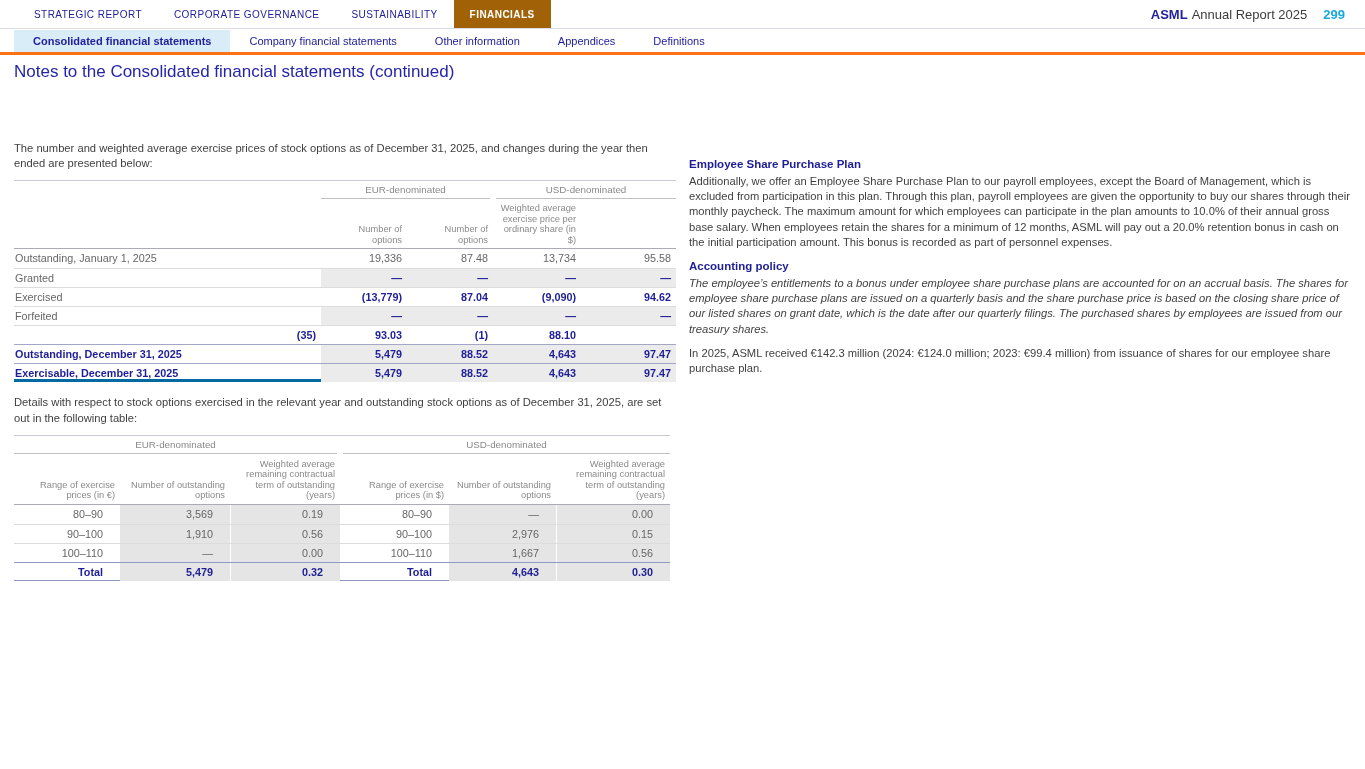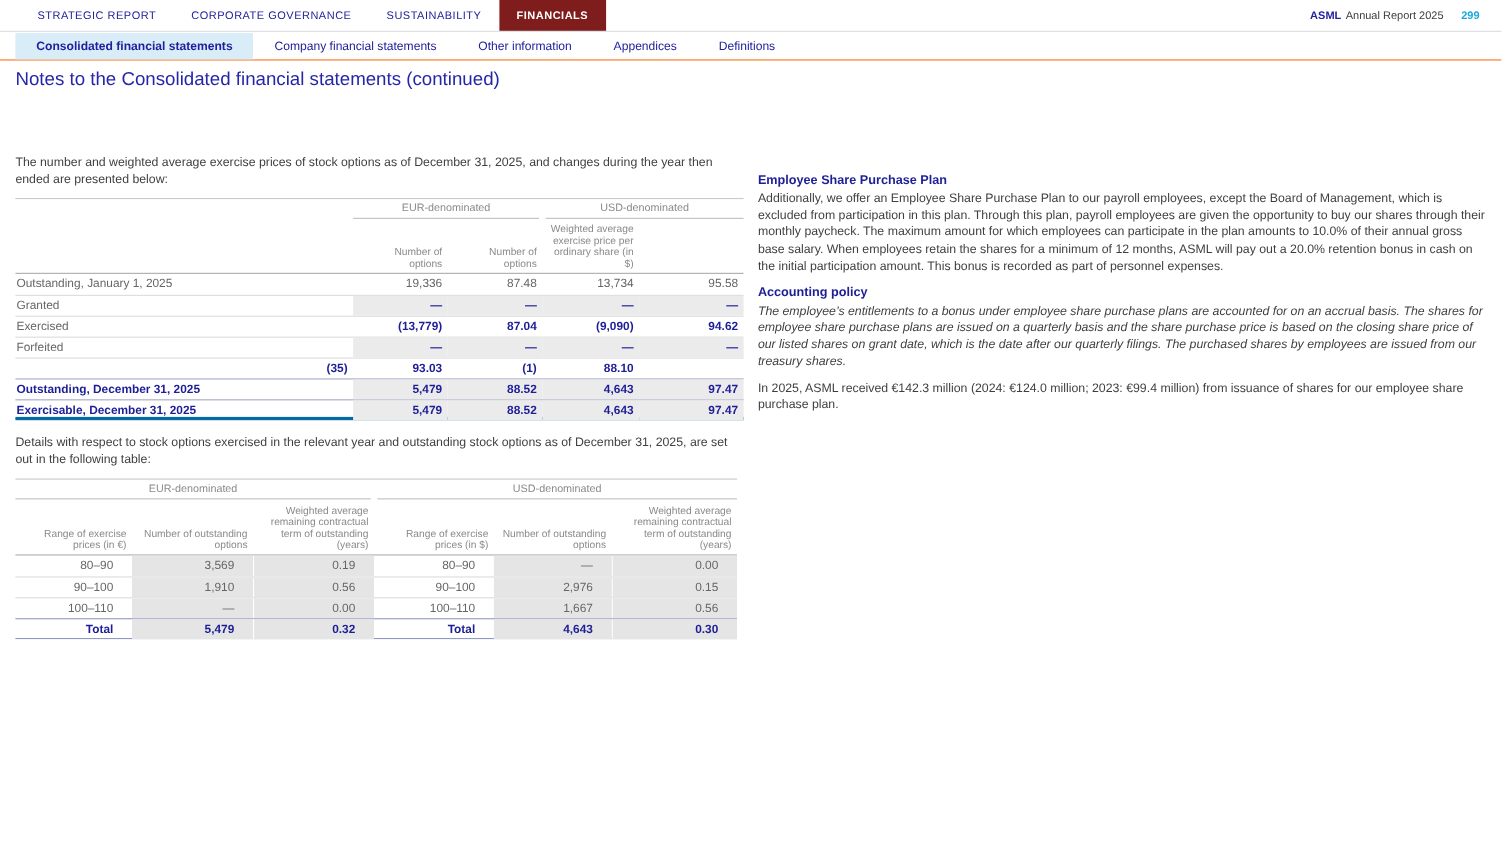--- a/index.html
+++ b/index.html
@@ -3,28 +3,28 @@
 <meta charset="utf-8">
 <style>
   * { margin:0; padding:0; box-sizing:border-box; }
   html,body { width:1365px; height:769px; background:#fff; font-family:"Liberation Sans", sans-serif; }
   body { position:relative; overflow:hidden; color:#3f3f3f; }
 
   
   .topnav { position:absolute; top:0; left:0; right:0; height:29px; display:flex; align-items:stretch; border-bottom:1px solid #dcdce4; background:#fff; }
   .topnav-items { display:flex; align-items:stretch; margin-left:18px; }
   .topnav-item { display:flex; align-items:center; padding:0 16px; font-size:10px; letter-spacing:.45px; color:#22219b; cursor:pointer; white-space:nowrap; }
-  .topnav-item.active { background:#7f1d1d; color:#fff; font-weight:bold; }
-  .brandmeta { position:absolute; right:20px; top:0; height:29px; display:flex; align-items:center; font-size:10px; }
+  .topnav-item.active { background:#a16207; color:#fff; font-weight:bold; }
+  .brandmeta { position:absolute; right:20px; top:0; height:29px; display:flex; align-items:center; font-size:13px; }
   .brandmeta .brand { font-weight:bold; color:#22219b; }
   .brandmeta .report { color:#3c3c3c; margin-left:4px; }
   .brandmeta .pageno { color:#18aade; font-weight:bold; margin-left:16px; }
 
   
-  .subnav { position:absolute; top:30px; left:0; right:0; height:25px; display:flex; align-items:stretch; border-bottom:1px solid #f97316; background:#fff; }
+  .subnav { position:absolute; top:30px; left:0; right:0; height:25px; display:flex; align-items:stretch; border-bottom:3px solid #f97316; background:#fff; }
   .subnav-items { display:flex; align-items:stretch; margin-left:14px; }
   .subnav-item { display:flex; align-items:center; padding:0 19px; font-size:11px; color:#22219b; cursor:pointer; white-space:nowrap; }
   .subnav-item.active { background:#d9edf9; font-weight:bold; }
 
   
   .page-title { position:absolute; left:14px; top:62px; font-size:17px; color:#2525a9; font-weight:normal; }
 
   
   .col-left  { position:absolute; left:14px;  top:141px; width:662px; }
   .col-right { position:absolute; left:689px; top:157px; width:662px; }

